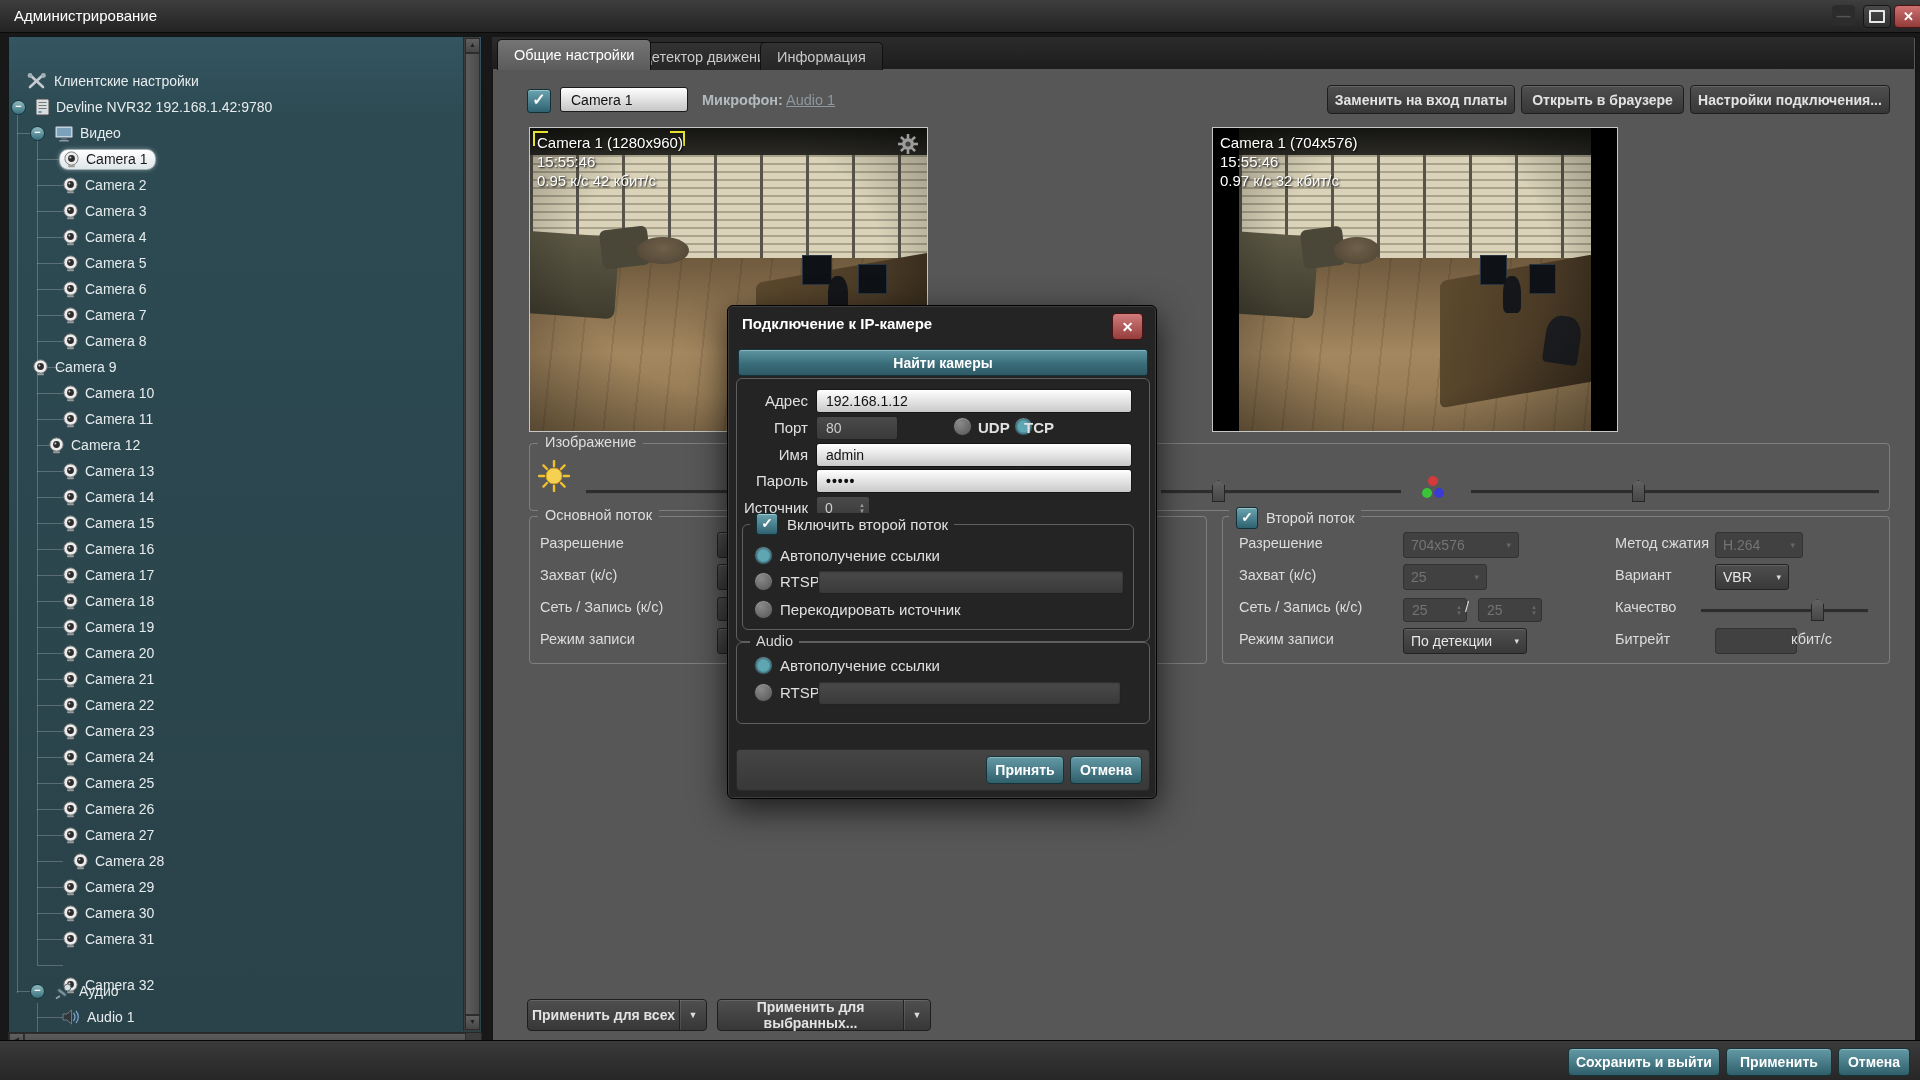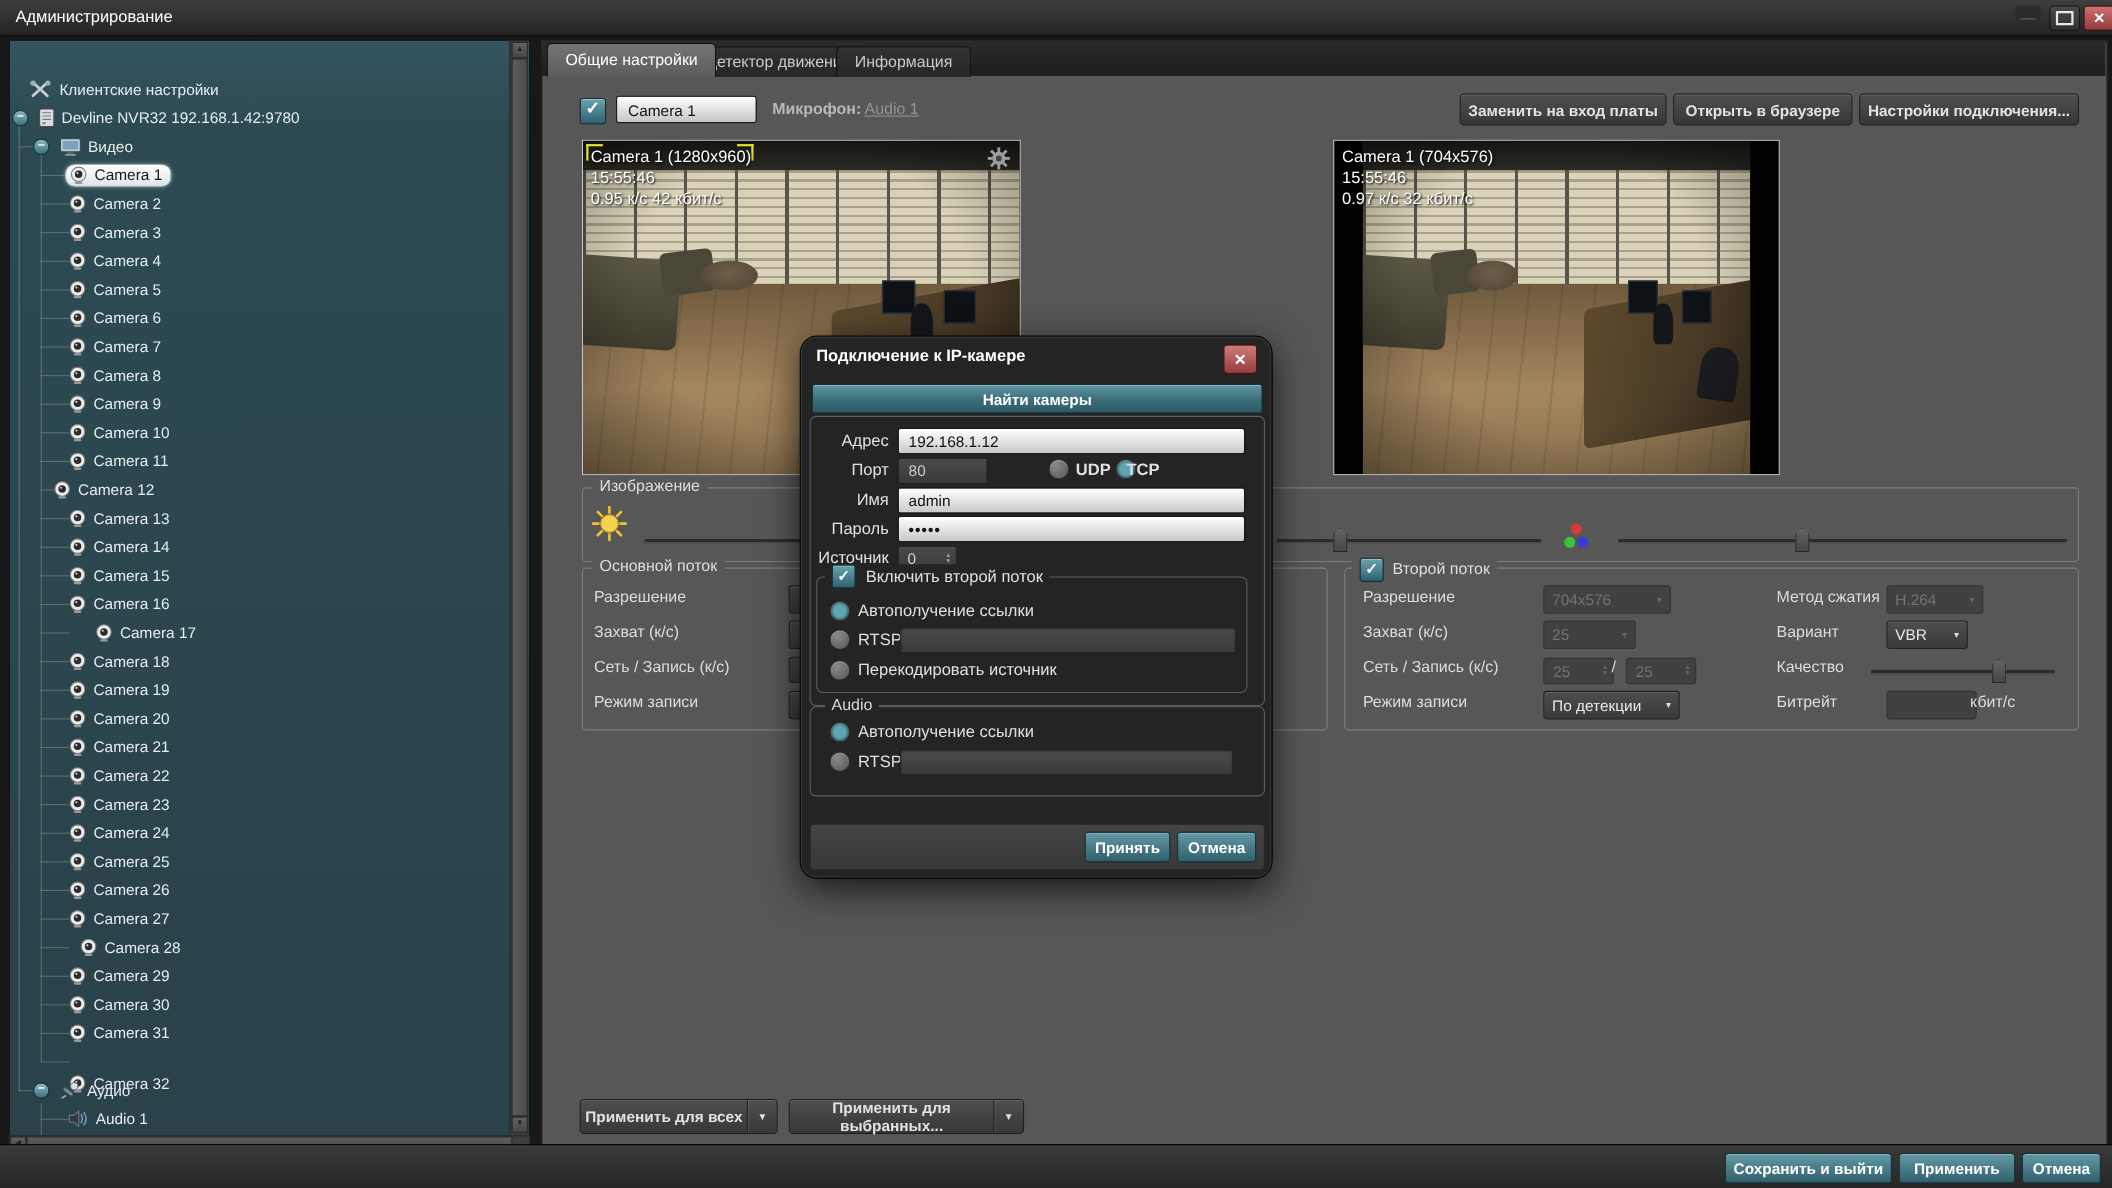--- a/index.html
+++ b/index.html
@@ -99,21 +99,21 @@
   .spin.disabled .arrs{color:#686868;}
   .darkfield{position:absolute;height:22px;border-radius:10px;background:linear-gradient(#454545,#3a3a3a);
              border:1px solid #242424;box-shadow:inset 0 1px 2px rgba(0,0,0,.4);}
   .sltrack{position:absolute;height:3px;background:#2d2d2d;border-bottom:1px solid rgba(255,255,255,.18);}
   .sl-handle{position:absolute;top:-10px;width:13px;height:22px;background:linear-gradient(#646464,#454545);
              clip-path:polygon(50% 0,100% 24%,100% 100%,0 100%,0 24%);box-shadow:inset 0 0 0 1px #262626;}
   .radio{position:absolute;width:17px;height:17px;border-radius:50%;background:radial-gradient(circle at 35% 30%,#8a8a8a,#555);
          border:1px solid #2b2b2b;box-shadow:inset 0 1px 1px rgba(255,255,255,.25);}
   .radio.on{background:radial-gradient(circle at 50% 50%,#5fa5b2 0 45%,#2e5964 70%,#777 72%);}
   
-  .dialog{left:727px;top:305px;width:428px;height:492px;background:#242424;border:1px solid #020202;border-radius:16px;
+  .dialog{left:727px;top:305px;width:428px;height:492px;background:#242424;border:1px solid #020202;border-radius:6px;
           box-shadow:0 10px 34px rgba(0,0,0,.7), inset 0 0 0 1px #3c3c3c;z-index:50;}
   .dlg-title{left:14px;top:9px;color:#fff;font-weight:bold;font-size:15px;}
   .dlg-close{left:384px;top:7px;width:29px;height:25px;border-radius:4px;background:linear-gradient(#d07b7b,#963d3d);
              border:1px solid #491313;color:#fff;font-weight:bold;font-size:14px;display:flex;align-items:center;justify-content:center;}
   .dlg-box{position:absolute;border:1px solid #5f5f5f;border-radius:6px;}
   .dlg-legend{position:absolute;top:-9px;background:#242424;padding:0 6px;color:#d8d8d8;font-size:14.5px;}
   .dlg-label{position:absolute;text-align:right;color:#e0e0e0;font-size:15px;}
   input.dlg-light{position:absolute;height:22px;background:linear-gradient(#ffffff,#c9c9c9);border:1px solid #161616;
                   border-radius:3px;color:#111;font-family:"Liberation Sans",sans-serif;font-size:14px;padding:0 9px;outline:none;}
   input.dlg-dark{position:absolute;height:22px;background:linear-gradient(#4a4a4a,#3a3a3a);border:1px solid #222;
@@ -296,21 +296,21 @@
               <circle cx="8.5" cy="7.5" r="6.6" fill="#ececec" stroke="#7e7e7e"></circle>
               <circle cx="8.5" cy="7.5" r="3.4" fill="#2c2c2c"></circle>
               <circle cx="7.4" cy="6.4" r="1" fill="#cfcfcf"></circle>
               <rect x="5" y="14.2" width="7" height="2" rx="1" fill="#9a9a9a"></rect>
             </svg>
           </span>
           <span class="tlabel">Camera 8</span>
         </span>
       </div>
       <div class="stub" style="left: 28px; top: 330px; width: 26px; height: 1px;"></div>
-      <div class="tree-row" style="top: 318px; padding-left: 50px;">
+      <div class="tree-row" style="top: 318px; padding-left: 20px;">
         <span class="pill">
           <span class="ticon">
             <svg width="17" height="17" viewBox="0 0 17 17">
               <circle cx="8.5" cy="7.5" r="6.6" fill="#ececec" stroke="#7e7e7e"></circle>
               <circle cx="8.5" cy="7.5" r="3.4" fill="#2c2c2c"></circle>
               <circle cx="7.4" cy="6.4" r="1" fill="#cfcfcf"></circle>
               <rect x="5" y="14.2" width="7" height="2" rx="1" fill="#9a9a9a"></rect>
             </svg>
           </span>
           <span class="tlabel">Camera 9</span>
@@ -408,21 +408,21 @@
               <circle cx="8.5" cy="7.5" r="6.6" fill="#ececec" stroke="#7e7e7e"></circle>
               <circle cx="8.5" cy="7.5" r="3.4" fill="#2c2c2c"></circle>
               <circle cx="7.4" cy="6.4" r="1" fill="#cfcfcf"></circle>
               <rect x="5" y="14.2" width="7" height="2" rx="1" fill="#9a9a9a"></rect>
             </svg>
           </span>
           <span class="tlabel">Camera 16</span>
         </span>
       </div>
       <div class="stub" style="left: 28px; top: 538px; width: 26px; height: 1px;"></div>
-      <div class="tree-row" style="top: 526px; padding-left: 50px; margin-left: 24px;">
+      <div class="tree-row" style="top: 526px; padding-left: 50px;">
         <span class="pill">
           <span class="ticon">
             <svg width="17" height="17" viewBox="0 0 17 17">
               <circle cx="8.5" cy="7.5" r="6.6" fill="#ececec" stroke="#7e7e7e"></circle>
               <circle cx="8.5" cy="7.5" r="3.4" fill="#2c2c2c"></circle>
               <circle cx="7.4" cy="6.4" r="1" fill="#cfcfcf"></circle>
               <rect x="5" y="14.2" width="7" height="2" rx="1" fill="#9a9a9a"></rect>
             </svg>
           </span>
           <span class="tlabel">Camera 17</span>

